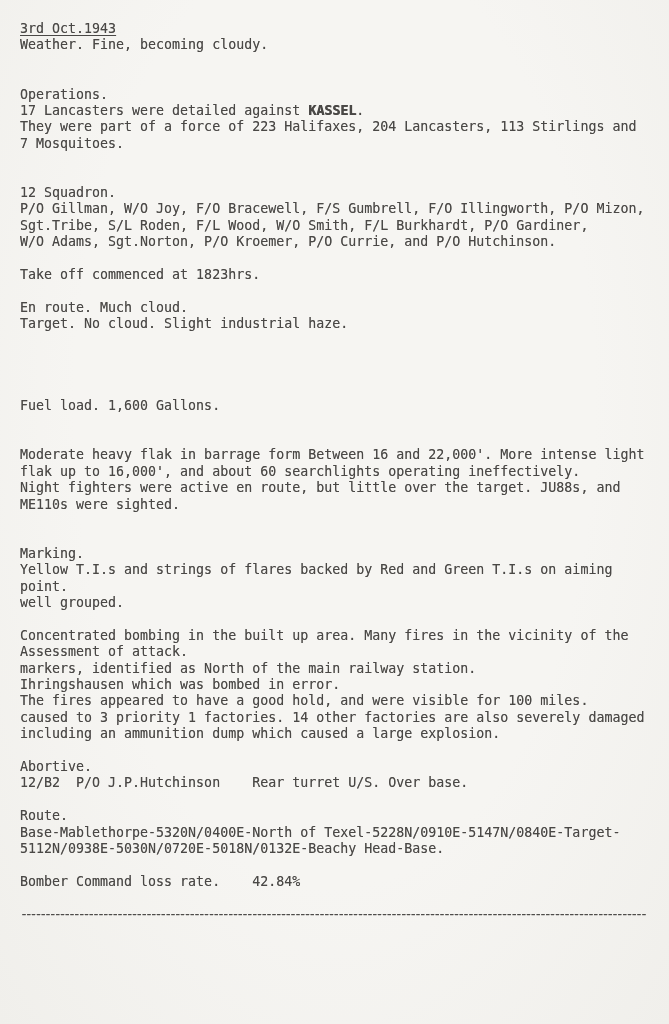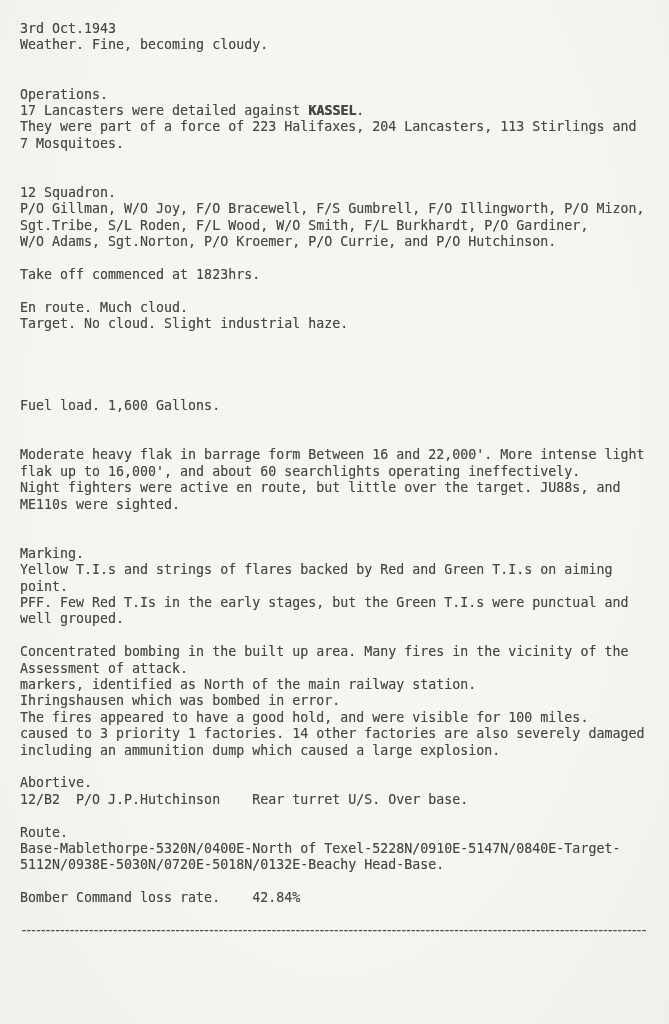--- a/index.html
+++ b/index.html
@@ -17,20 +17,21 @@
     font-size: 13.3px;
     line-height: 16.4px;
     color: #4a4846;
     text-shadow: 0 0 0.6px rgba(74, 72, 70, 0.55);
   }
   .line {
     white-space: pre;
     min-height: 16.4px;
   }
   .line.underlined span {
+    text-decoration: underline;
     text-underline-offset: 2px;
     text-decoration-thickness: 1px;
     text-align: center;
   }
   .bold {
     font-weight: bold;
     text-shadow: 0.5px 0 0 currentColor;
   }
   .line.divider {
     width: 632px;
@@ -72,21 +73,20 @@
       <div class="line"><span></span></div>
       <div class="line"><span>Moderate heavy flak in barrage form Between 16 and 22,000'. More intense light</span></div>
       <div class="line"><span>flak up to 16,000', and about 60 searchlights operating ineffectively.</span></div>
       <div class="line"><span>Night fighters were active en route, but little over the target. JU88s, and</span></div>
       <div class="line"><span>ME110s were sighted.</span></div>
       <div class="line"><span></span></div>
       <div class="line"><span></span></div>
       <div class="line"><span>Marking.</span></div>
       <div class="line"><span>Yellow T.I.s and strings of flares backed by Red and Green T.I.s on aiming</span></div>
       <div class="line"><span>point.</span></div>
-      <div class="line"><span>PFF. Few Red T.Is in the early stages, but the Green T.I.s were punctual and</span></div>
       <div class="line"><span>well grouped.</span></div>
       <div class="line"><span></span></div>
       <div class="line"><span>Concentrated bombing in the built up area. Many fires in the vicinity of the</span></div>
       <div class="line"><span>Assessment of attack.</span></div>
       <div class="line"><span>markers, identified as North of the main railway station.</span></div>
       <div class="line"><span>Ihringshausen which was bombed in error.</span></div>
       <div class="line"><span>The fires appeared to have a good hold, and were visible for 100 miles.</span></div>
       <div class="line"><span>caused to 3 priority 1 factories. 14 other factories are also severely damaged</span></div>
       <div class="line"><span>including an ammunition dump which caused a large explosion.</span></div>
       <div class="line"><span></span></div>

